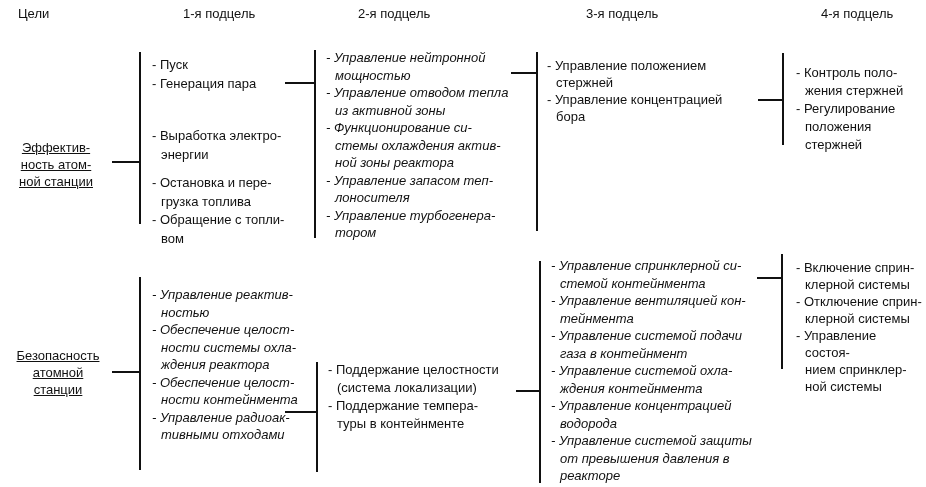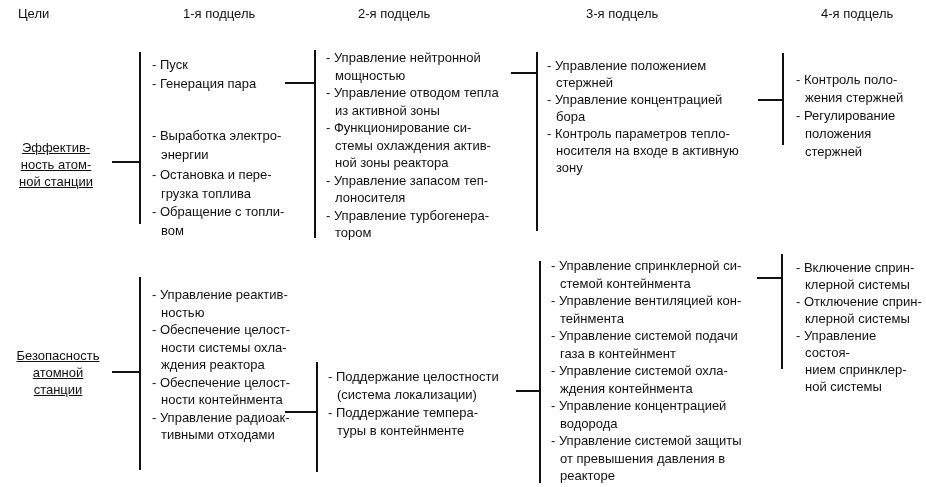--- a/index.html
+++ b/index.html
@@ -35,25 +35,25 @@
     height: 2px;
     background: #111111;
   }
   .list { position: absolute; }
   .item {
     padding-left: 9px;
     text-indent: -9px;
     white-space: pre-line;
   }
   .lh17   { line-height: 17px; }
-  .lh175  { line-height: 17.5px; }
-  .lh18   { line-height: 18px; margin-top: 7px; }
+  .lh175  { line-height: 17.5px; font-style: italic; }
+  .lh18   { line-height: 18px; }
   .lh185  { line-height: 18.5px; }
   .gap-lg { margin-top: 34px; }
-  .gap-sm { margin-top: 2px; }
+  .gap-sm { margin-top: 10px; }
 </style>
 </head>
 <body>
 
 <div class="canvas">
 
   <div class="hdr" style="left:18px">Цели</div>
   <div class="hdr" style="left:183px">1-я подцель</div>
   <div class="hdr" style="left:358px">2-я подцель</div>
   <div class="hdr" style="left:586px">3-я подцель</div>
@@ -95,23 +95,20 @@
   </div>
 
   <div class="hline" style="left:511px;top:72px;width:26px"></div>
   <div class="vline" style="left:536px;top:52px;height:179px"></div>
 
   <div class="list lh17" style="left:547px;top:57px;width:205px">
     <div class="item">- Управление положением
 стержней</div>
     <div class="item">- Управление концентрацией
 бора</div>
-    <div class="item">- Контроль параметров тепло-
-носителя на входе в активную
-зону</div>
   </div>
 
   <div class="hline" style="left:758px;top:99px;width:26px"></div>
   <div class="vline" style="left:782px;top:53px;height:92px"></div>
 
   <div class="list lh18" style="left:796px;top:64px;width:128px">
     <div class="item">- Контроль поло-
 жения стержней</div>
     <div class="item">- Регулирование
 положения

